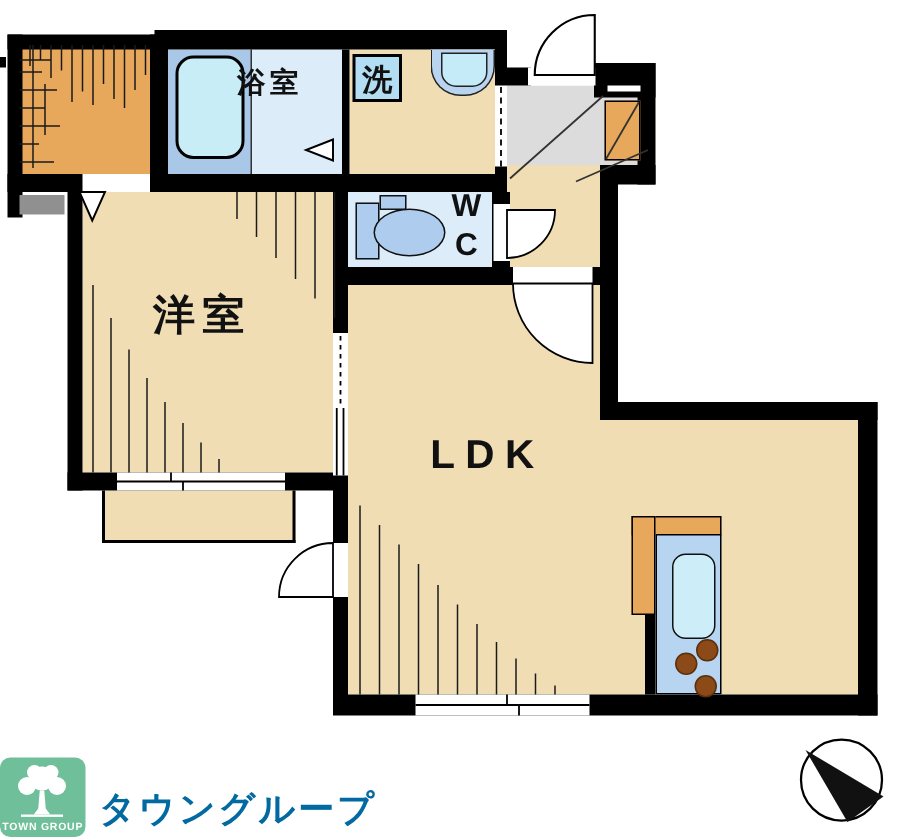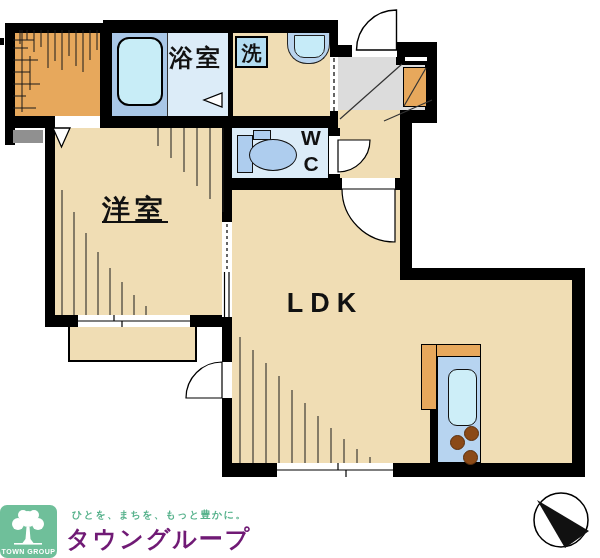--- a/index.html
+++ b/index.html
@@ -166,39 +166,38 @@
         <line x1="13" x2="26" y1="96" y2="96"></line>
         <line x1="13" x2="36" y1="108" y2="108"></line>
       </g>
 
     <g>
       <circle cx="561" cy="520" r="27" fill="#fff" stroke="#000" stroke-width="1.5"></circle>
       <polygon points="537,500 589,531 565,548" fill="#111"></polygon>
     </g>
   </svg>
 
-  <div class="txt" style="left:162px;top:42px;width:68px;font-size:24px;letter-spacing:3px;">浴室</div>
+  <div class="txt" style="left:146px;top:42px;width:68px;font-size:19px;letter-spacing:3px;">浴室</div>
   <div class="txt" style="left:235px;top:40px;width:33px;font-size:20px;">洗</div>
   <div class="txt" style="left:296px;top:125px;width:30px;font-size:21px;line-height:26px;">
     <span>W</span><br>
     <span>C</span>
   </div>
-  <div class="txt" style="left:72px;top:191px;width:126px;font-size:28px;letter-spacing:5px;text-decoration:underline;">洋室</div>
+  <div class="txt" style="left:72px;top:191px;width:126px;font-size:28px;letter-spacing:5px;">洋室</div>
   <div class="txt" style="left:260px;top:288px;width:130px;font-size:27px;letter-spacing:7px;">LDK</div>
 
   <div style="position:absolute;left:0px;top:505px;width:57px;height:53px;background:#6fbf9a;border-radius:7px;z-index:5;">
     <svg width="57" height="53" viewBox="0 0 57 53" style="position:absolute;left:0;top:0;">
       <g fill="#ffffff">
         <circle cx="28" cy="14" r="8"></circle>
         <circle cx="18" cy="19" r="6"></circle>
         <circle cx="38" cy="19" r="6"></circle>
         <circle cx="23" cy="10" r="5"></circle>
         <circle cx="34" cy="10" r="5"></circle>
         <path d="M26.5 22 L29.5 22 L30.5 34 L33.5 38 L22.5 38 L25.5 34 Z"></path>
         <rect x="14" y="38" width="28" height="1.6"></rect>
       </g>
     </svg>
     <div style="position:absolute;left:0;bottom:3px;width:100%;text-align:center;color:#fff;font-size:7px;font-weight:bold;letter-spacing:0.5px;">TOWN GROUP</div>
   </div>
-  <div class="txt" style="left:72px;top:508px;font-size:10px;color:#57b28c;letter-spacing:1.5px;text-align:left;">ひとを、まちを、もっと豊かに。</div>
-  <div class="txt" style="left:66px;top:523px;font-size:24px;color:#701a75;letter-spacing:2px;text-align:left;">タウングループ</div>
+  <div class="txt" style="left:66px;top:523px;font-size:24px;color:#0369a1;letter-spacing:2px;text-align:left;">タウングループ</div>
 
 </div>
 
 </body></html>

